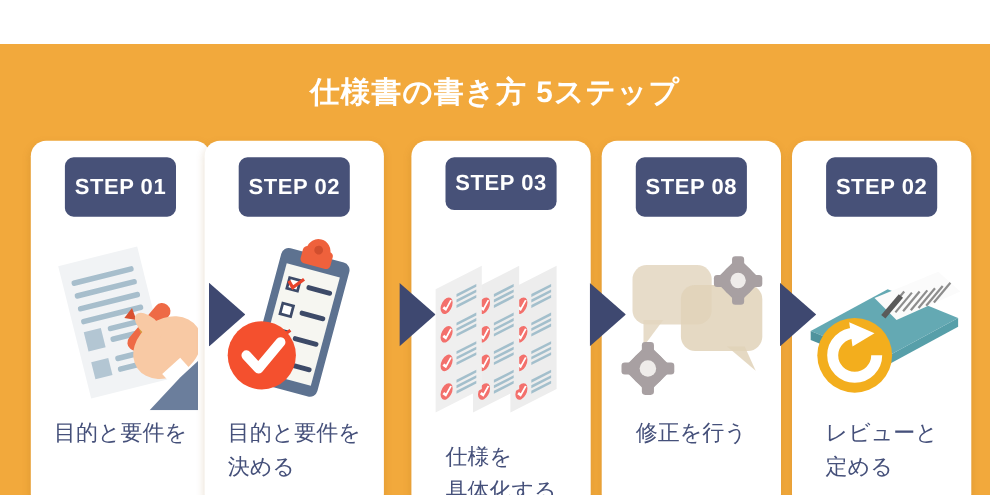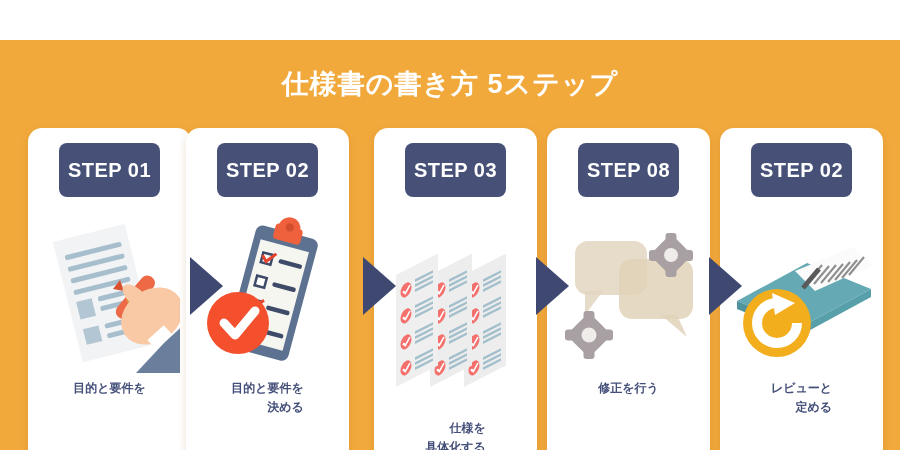--- a/index.html
+++ b/index.html
@@ -29,22 +29,22 @@
     background:#475178; border-radius:8px;
     color:#FFFFFF; font-size:20px; font-weight:bold;
     display:flex; align-items:center; justify-content:center;
     letter-spacing:0.5px;
   }
   .icon-wrap {
     width:150px; height:182px;
     display:flex; align-items:center; justify-content:center;
   }
   .label {
-    text-align:right; color:#45507A; font-size:12px;
-    font-weight:bold; line-height:1.55;
+    text-align:left; color:#45507A; font-size:20px;
+    font-weight:normal; line-height:1.55;
   }
   .arrow {
     position:absolute; top:217px; width:33px; height:58px;
     background:#3E4870;
     clip-path:polygon(0 0, 100% 50%, 0 100%);
   }
   .arrow.a1 { left:190px; }
   .arrow.a2 { left:363px; }
   .arrow.a3 { left:536px; }
   .arrow.a4 { left:709px; }

